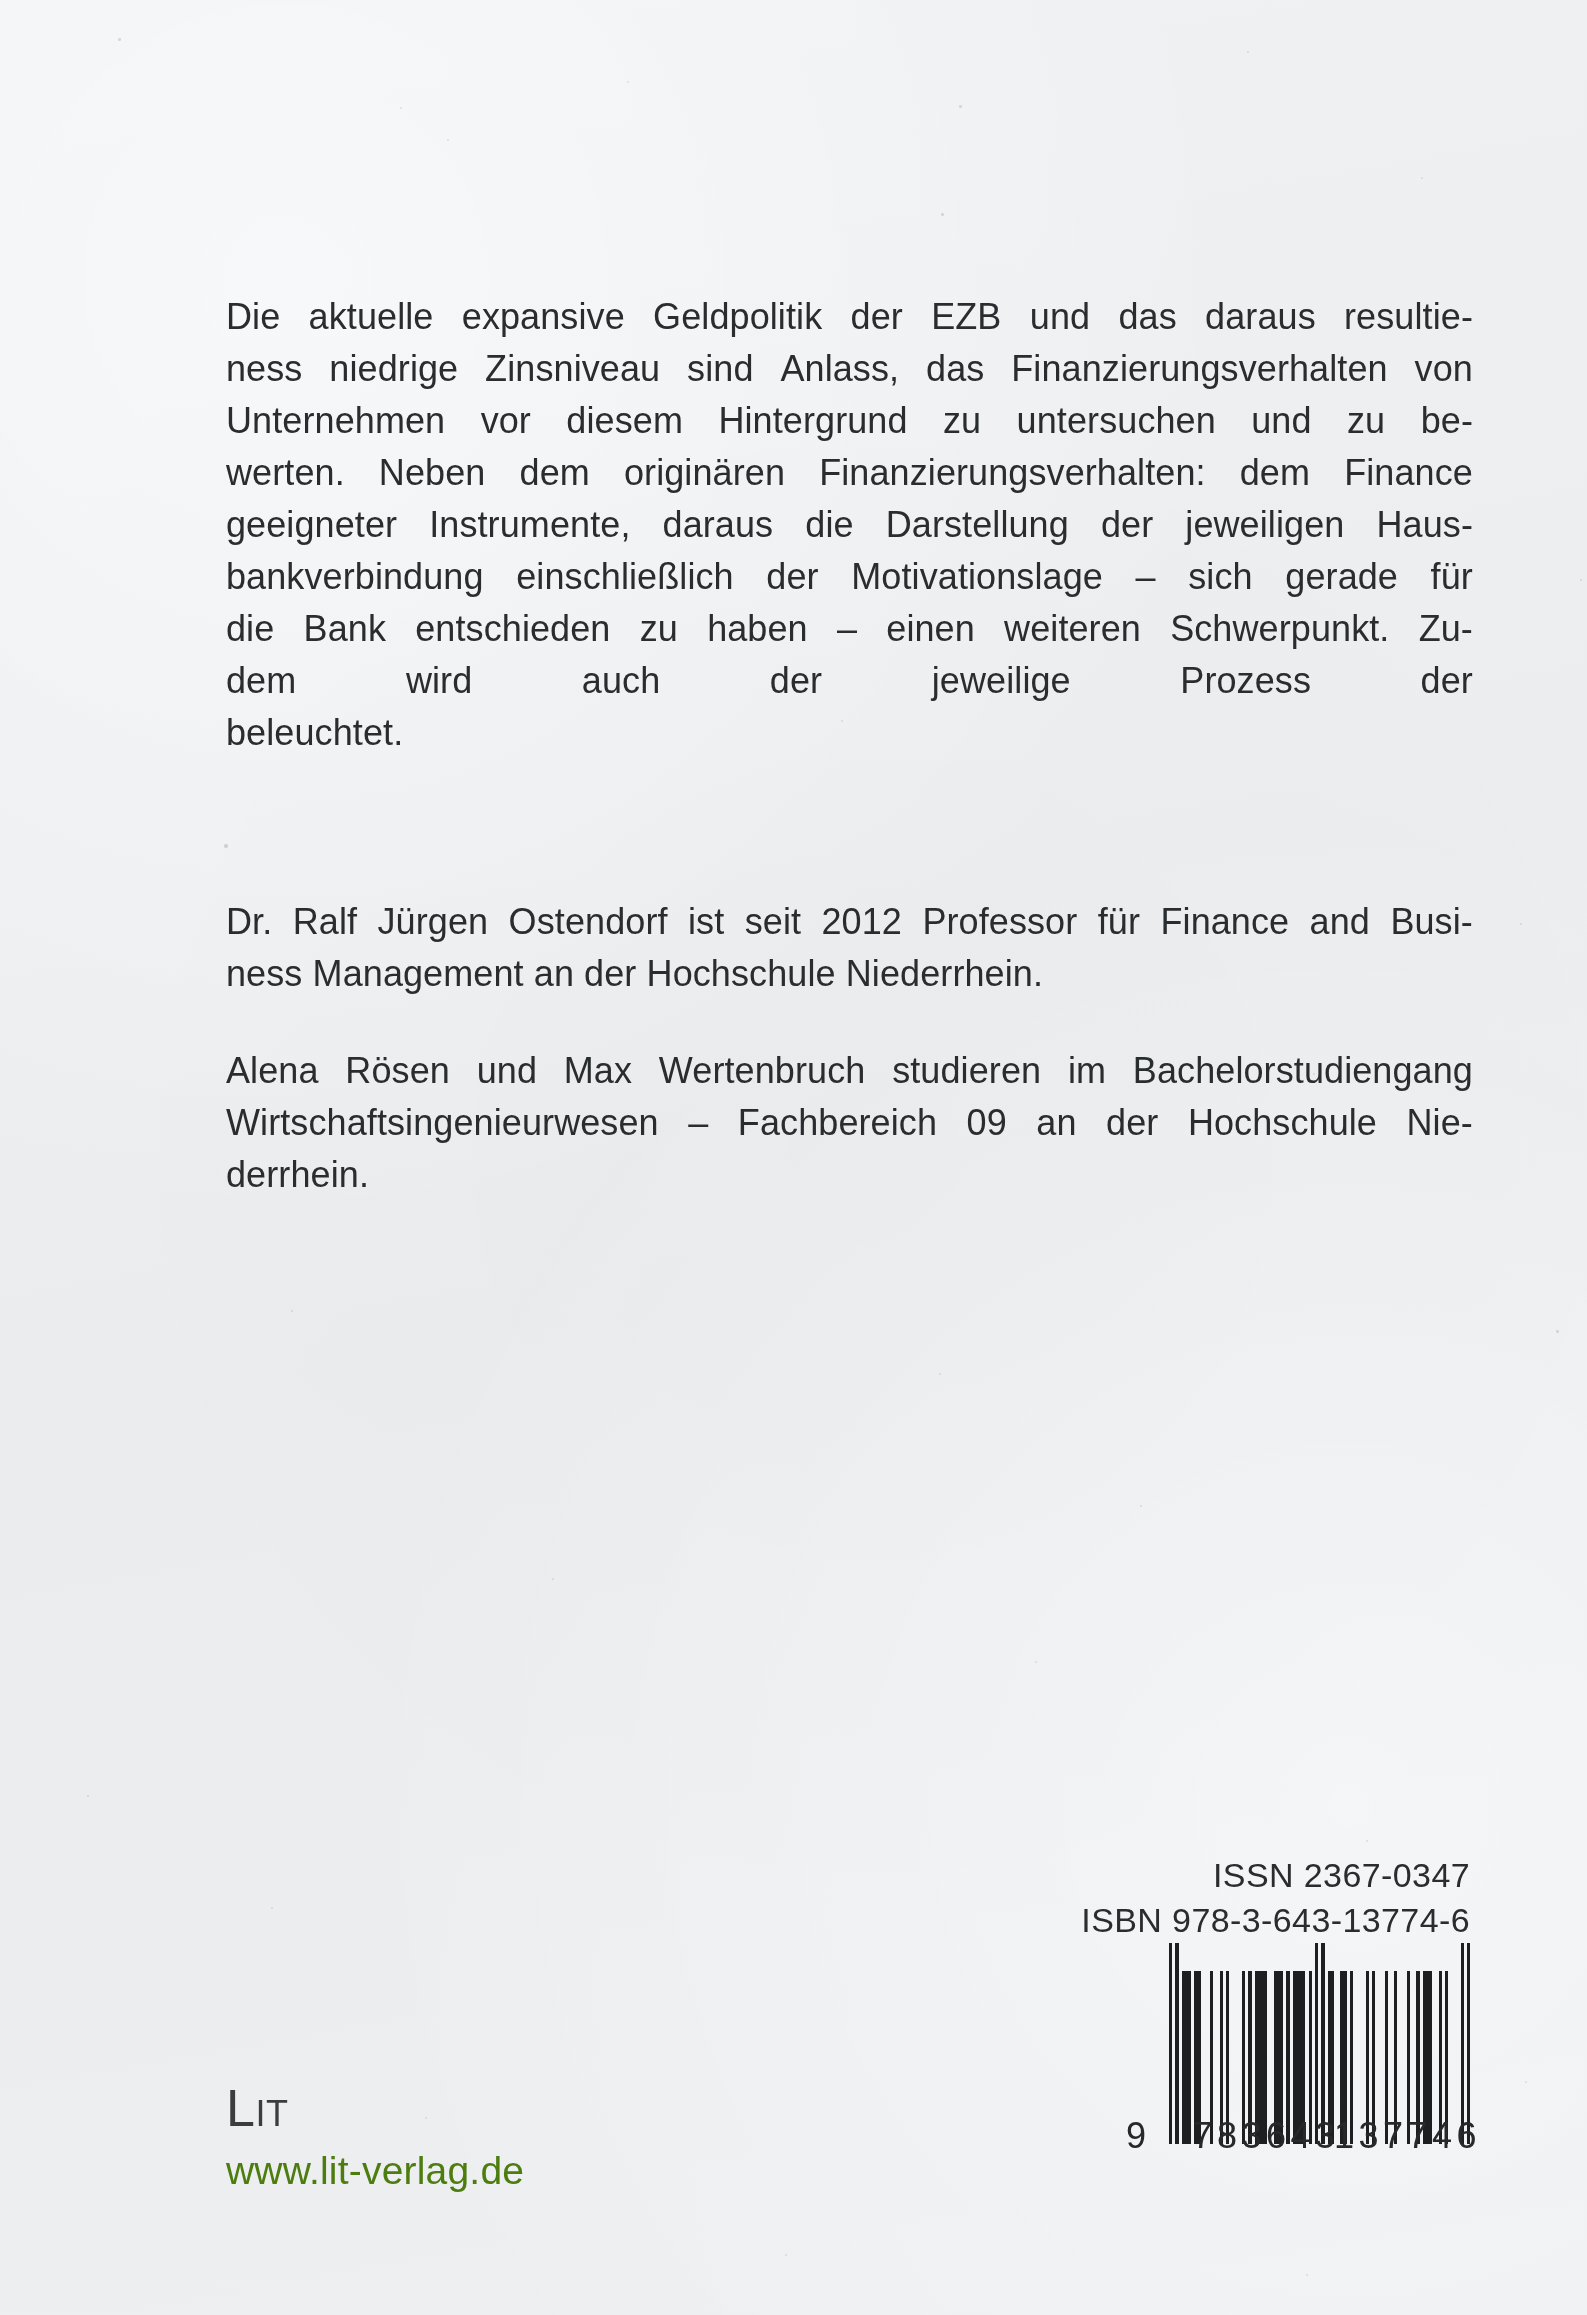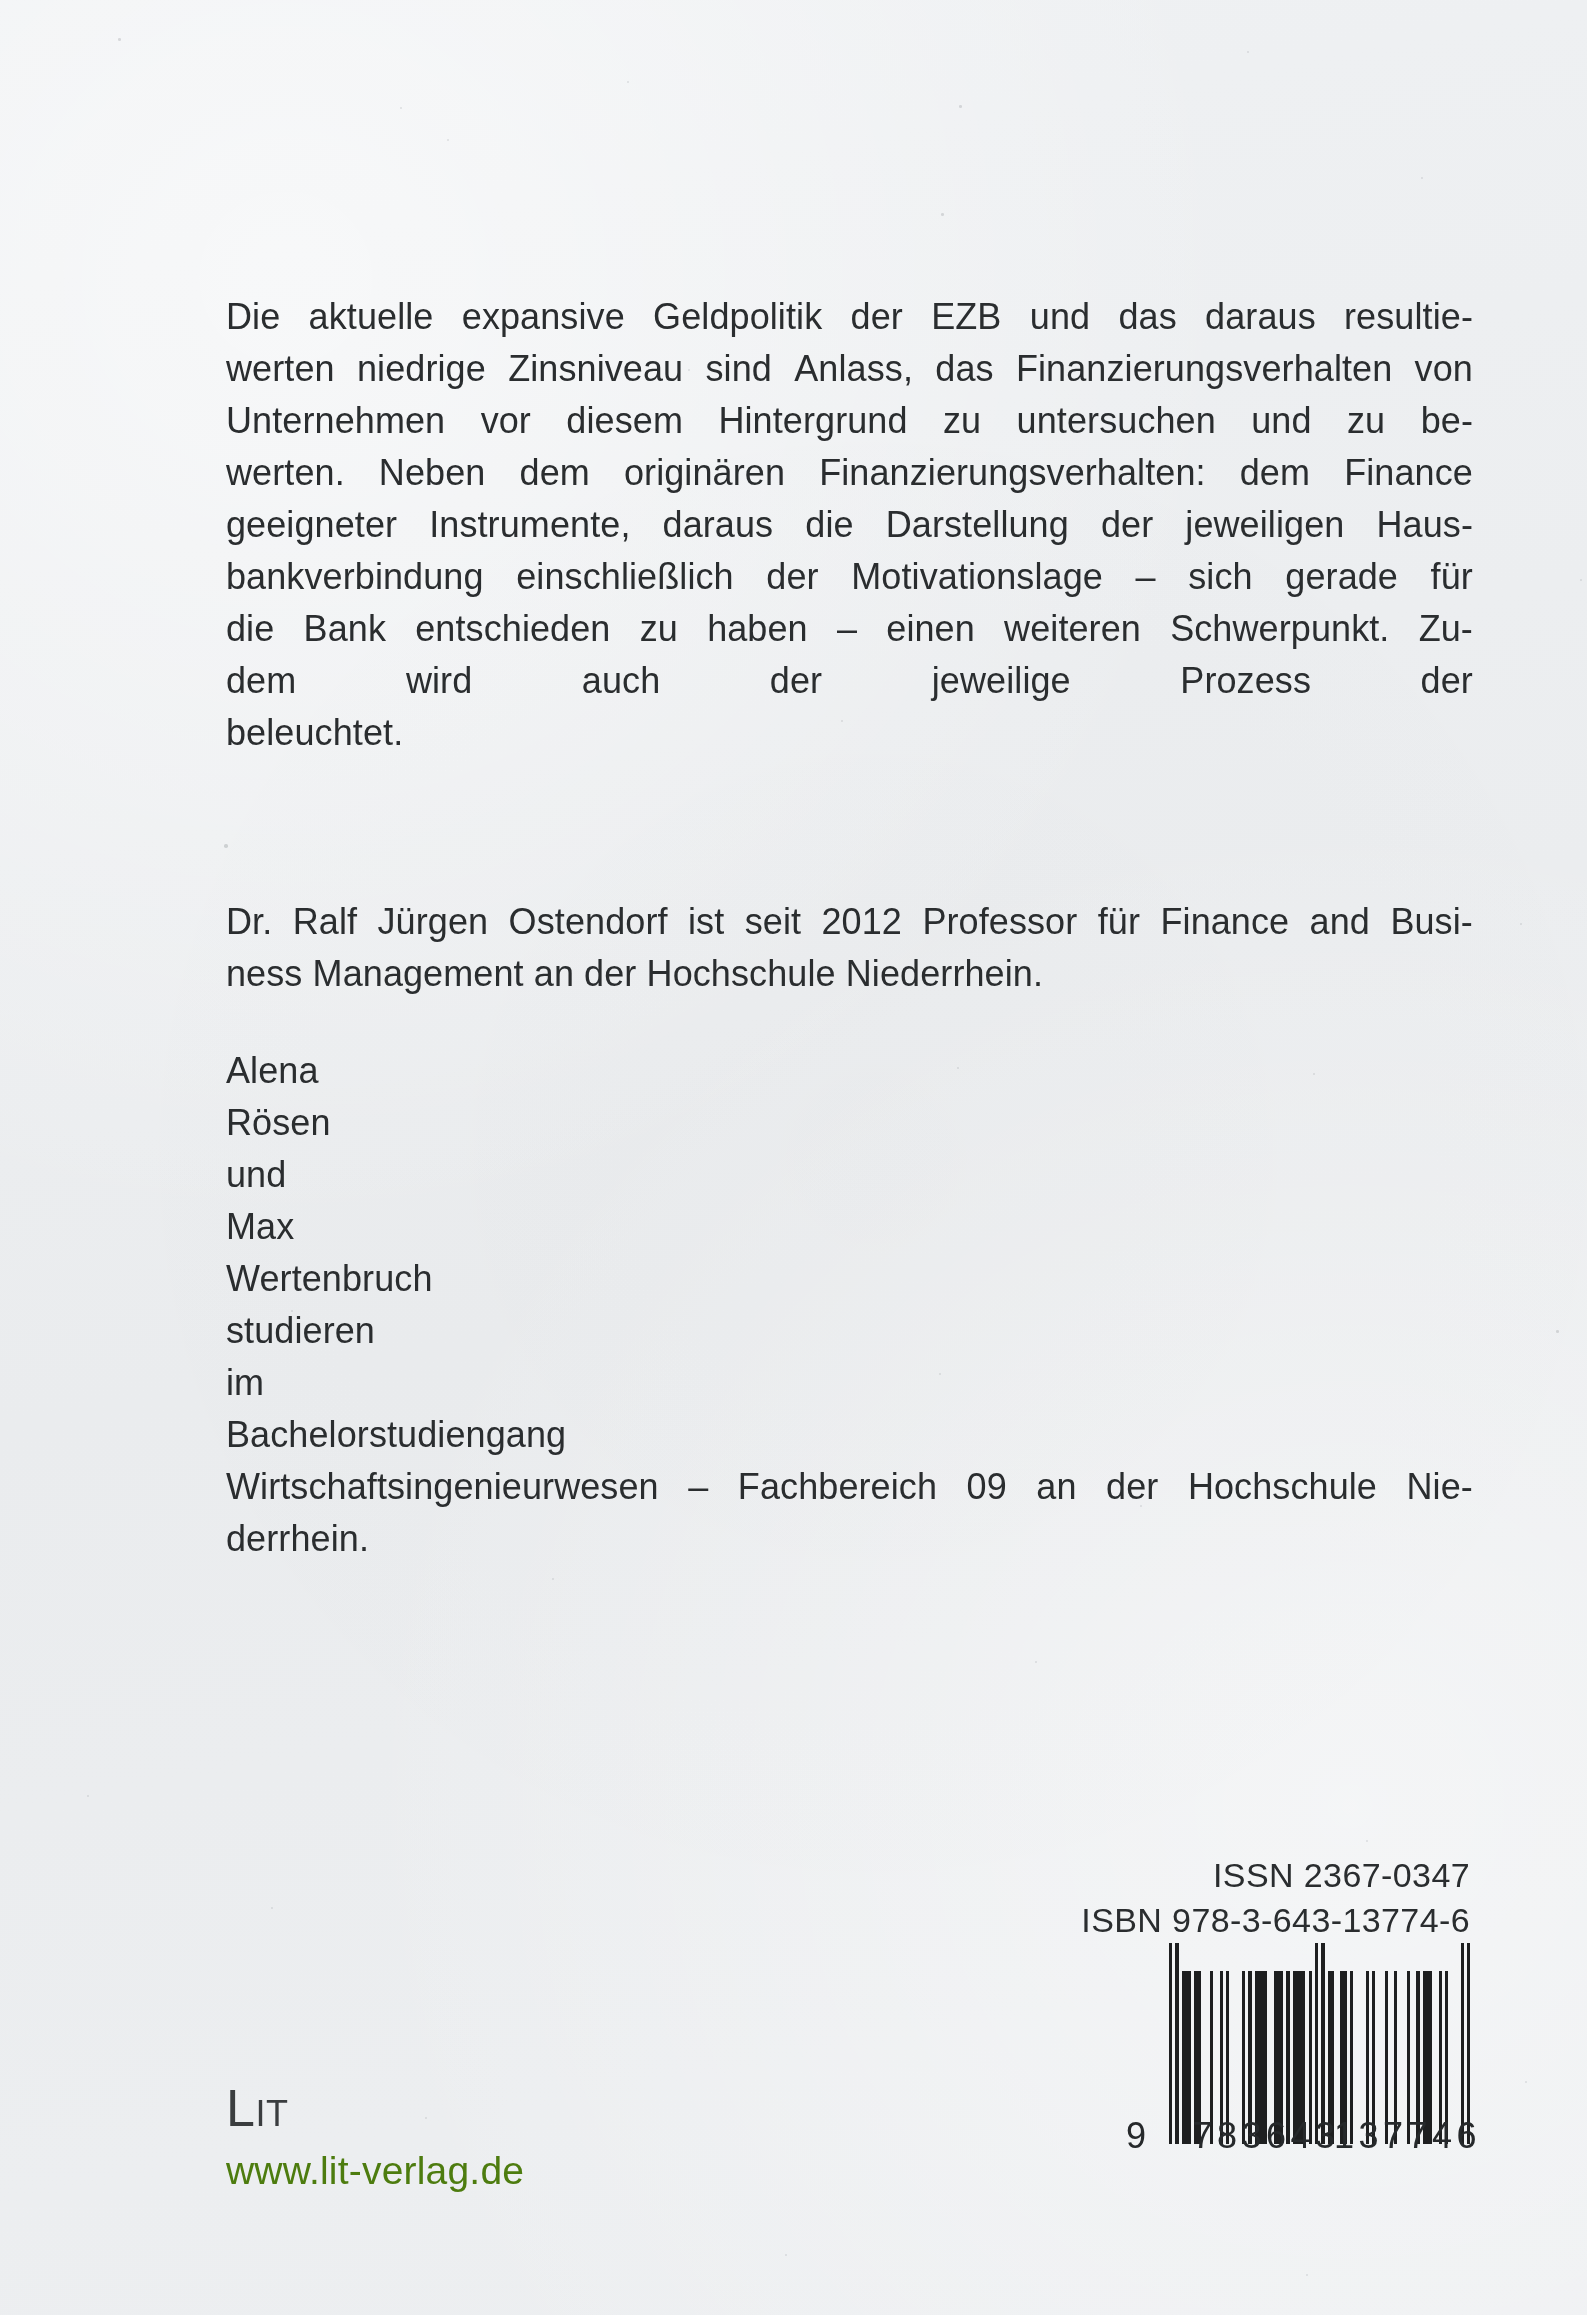--- a/index.html
+++ b/index.html
@@ -211,21 +211,21 @@
             <span>expansive</span>
             <span>Geldpolitik</span>
             <span>der</span>
             <span>EZB</span>
             <span>und</span>
             <span>das</span>
             <span>daraus</span>
             <span>resultie-</span>
           </span>
           <span style="display: flex; white-space: nowrap; justify-content: space-between;">
-            <span>werten</span>
+            <span>ness</span>
             <span>niedrige</span>
             <span>Zinsniveau</span>
             <span>sind</span>
             <span>Anlass,</span>
             <span>das</span>
             <span>Finanzierungsverhalten</span>
             <span>von</span>
           </span>
           <span style="display: flex; white-space: nowrap; justify-content: space-between;">
             <span>Unternehmen</span>
@@ -307,21 +307,21 @@
             <span>Finance</span>
             <span>and</span>
             <span>Busi-</span>
           </span>
           <span style="display: block; white-space: nowrap;">ness Management an der Hochschule Niederrhein.</span>
         </p>
     </div>
 
     <div class="text-block" id="students-bio">
       <p class="para">
-          <span style="display: flex; white-space: nowrap; justify-content: space-between; flex-direction: column;">
+          <span style="display: flex; white-space: nowrap; justify-content: space-between;">
             <span>Alena</span>
             <span>Rösen</span>
             <span>und</span>
             <span>Max</span>
             <span>Wertenbruch</span>
             <span>studieren</span>
             <span>im</span>
             <span>Bachelorstudiengang</span>
           </span>
           <span style="display: flex; white-space: nowrap; justify-content: space-between;">

